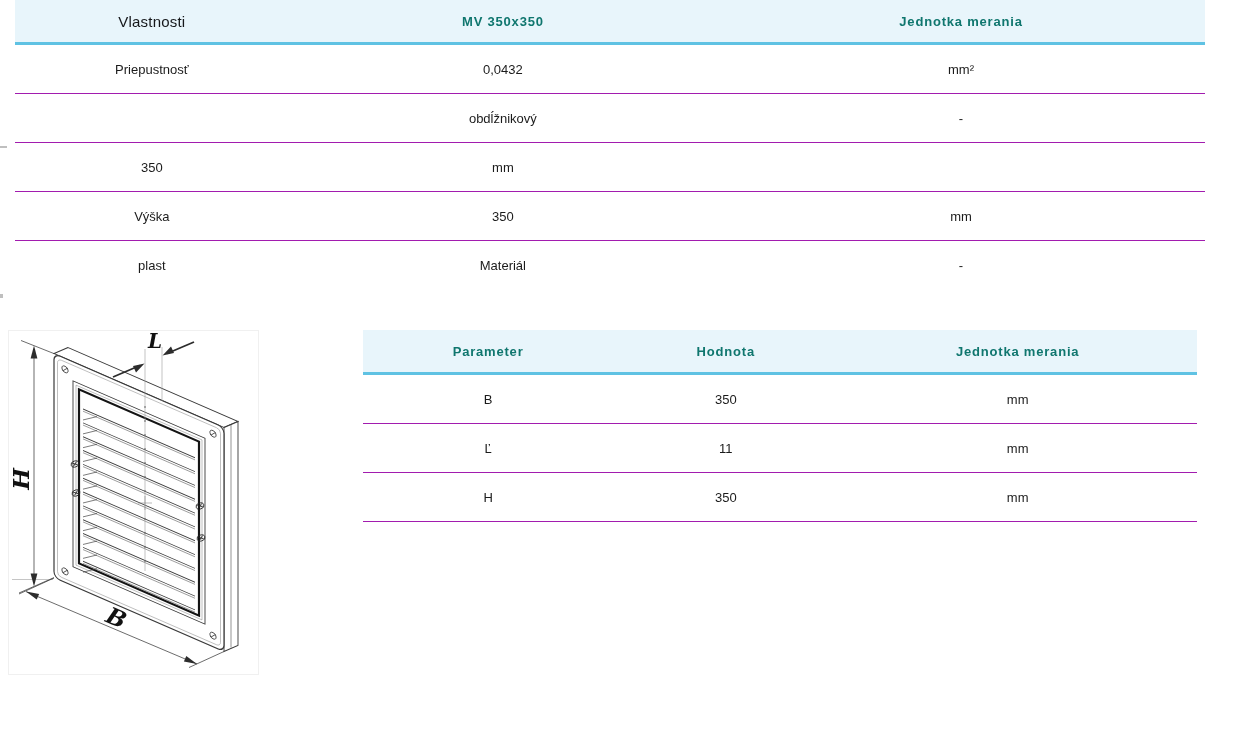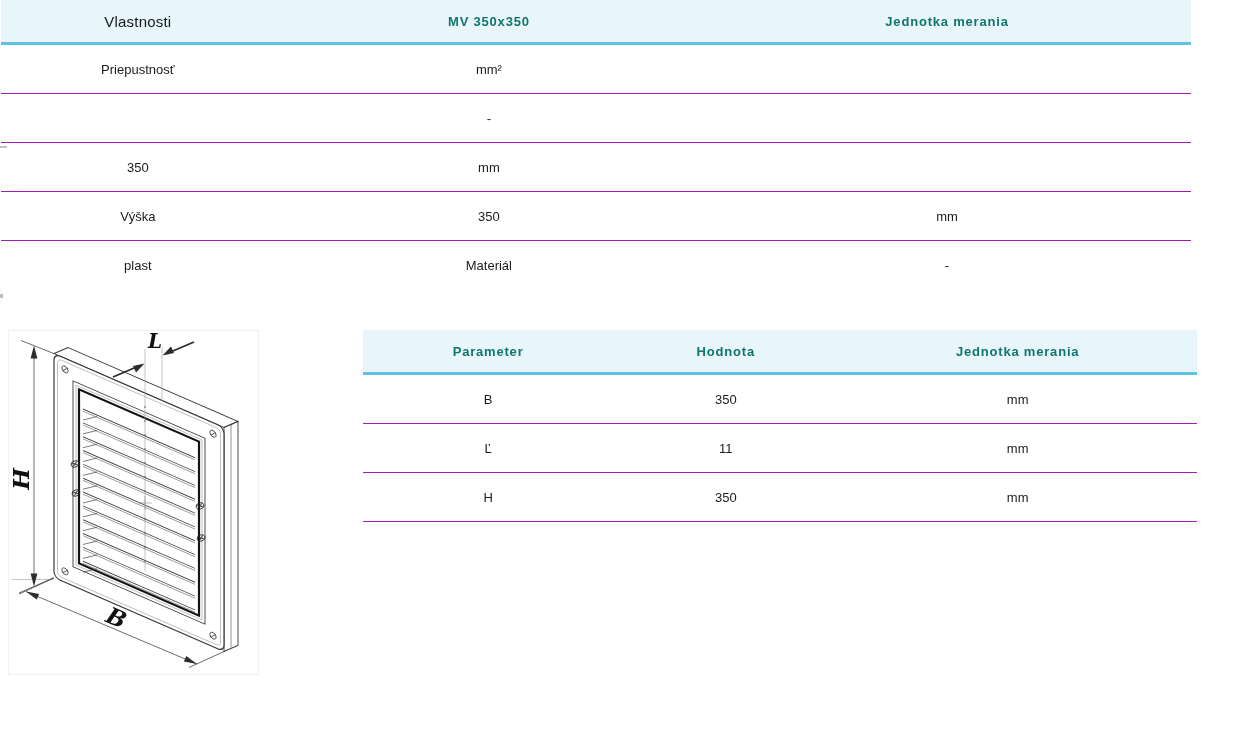--- a/index.html
+++ b/index.html
@@ -19,21 +19,21 @@
   .thead .hcell.primary{
     font-size:15px;font-weight:400;color:#15171a;letter-spacing:.2px;
   }
   .trow{
     display:grid;align-items:center;text-align:center;
     height:48px;border-bottom:1px solid #a21caf;
   }
   .trow.last-noline{border-bottom:none;}
   .trow .cell{font-size:13px;color:#1b1b1b;}
   
-  #properties-table{left:1px;top:8;width:1190px;}
+  #properties-table{left:15px;top:8;width:1190px;}
   #properties-table .thead,#properties-table .trow{grid-template-columns:23% 36% 41%;}
   #properties-table .trow:first-of-type{height:51px;}
   
   #dimensions-table{left:363px;top:330px;width:834px;}
   #dimensions-table .thead,#dimensions-table .trow{grid-template-columns:30% 27% 43%;}
   
   #drawing-box{
     position:absolute;left:8px;top:330px;width:249px;height:343px;
     border:1px solid #f0f0f0;box-sizing:content-box;background:#fff;
   }
@@ -47,24 +47,26 @@
 <body>
 
 <div class="spec-table" id="properties-table">
   <div class="thead">
     <div class="hcell primary">Vlastnosti</div>
     <div class="hcell">MV 350x350</div>
     <div class="hcell">Jednotka merania</div>
   </div>
   <div class="trow">
     <div class="cell">Priepustnosť</div>
+    <div class="cell">0,0432</div>
     <div class="cell">mm²</div>
   </div>
   <div class="trow">
     <div class="cell"></div>
+    <div class="cell">obdĺžnikový</div>
     <div class="cell">-</div>
   </div>
   <div class="trow">
     <div class="cell">350</div>
     <div class="cell">mm</div>
   </div>
   <div class="trow">
     <div class="cell">Výška</div>
     <div class="cell">350</div>
     <div class="cell">mm</div>

